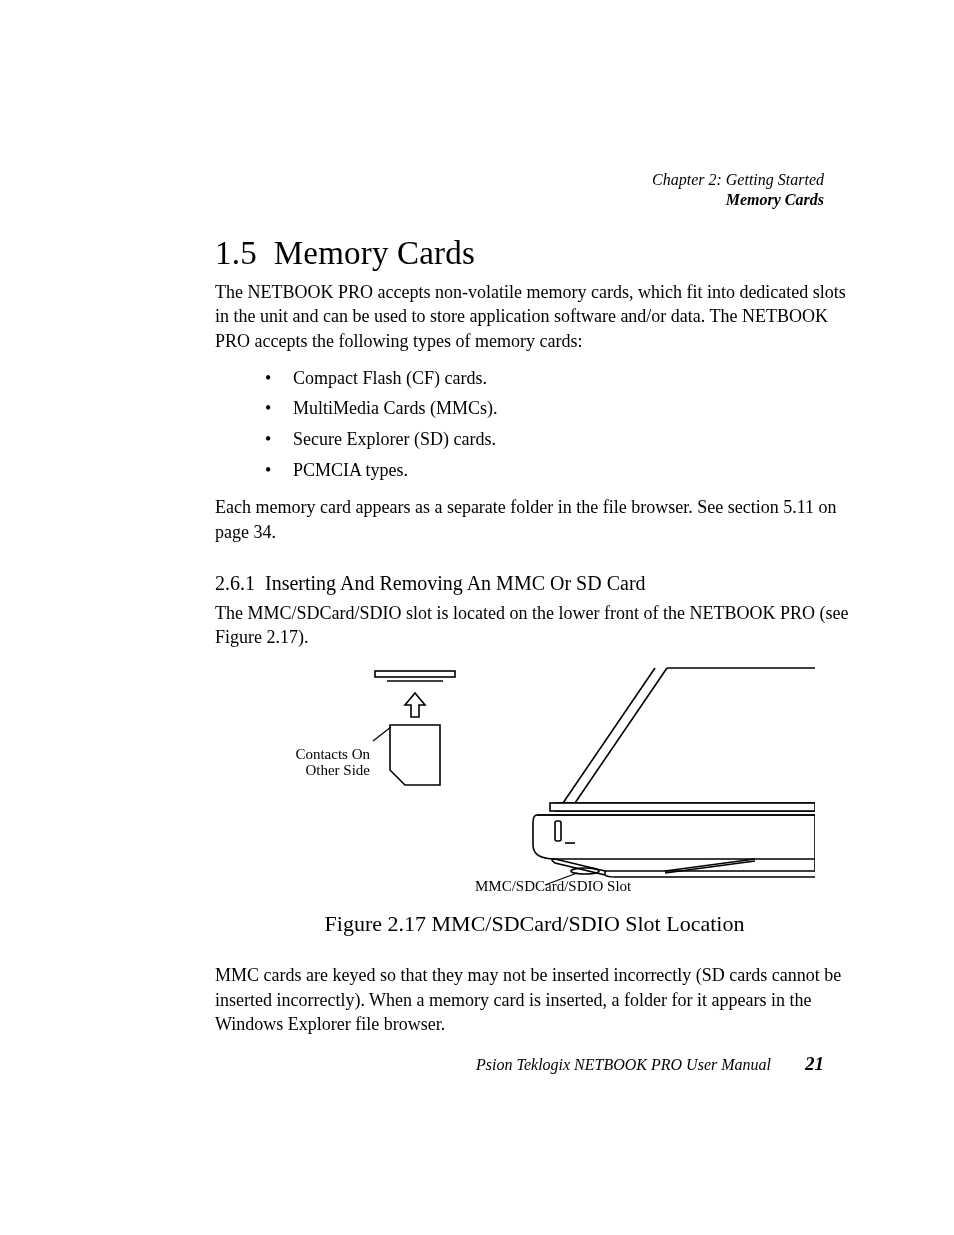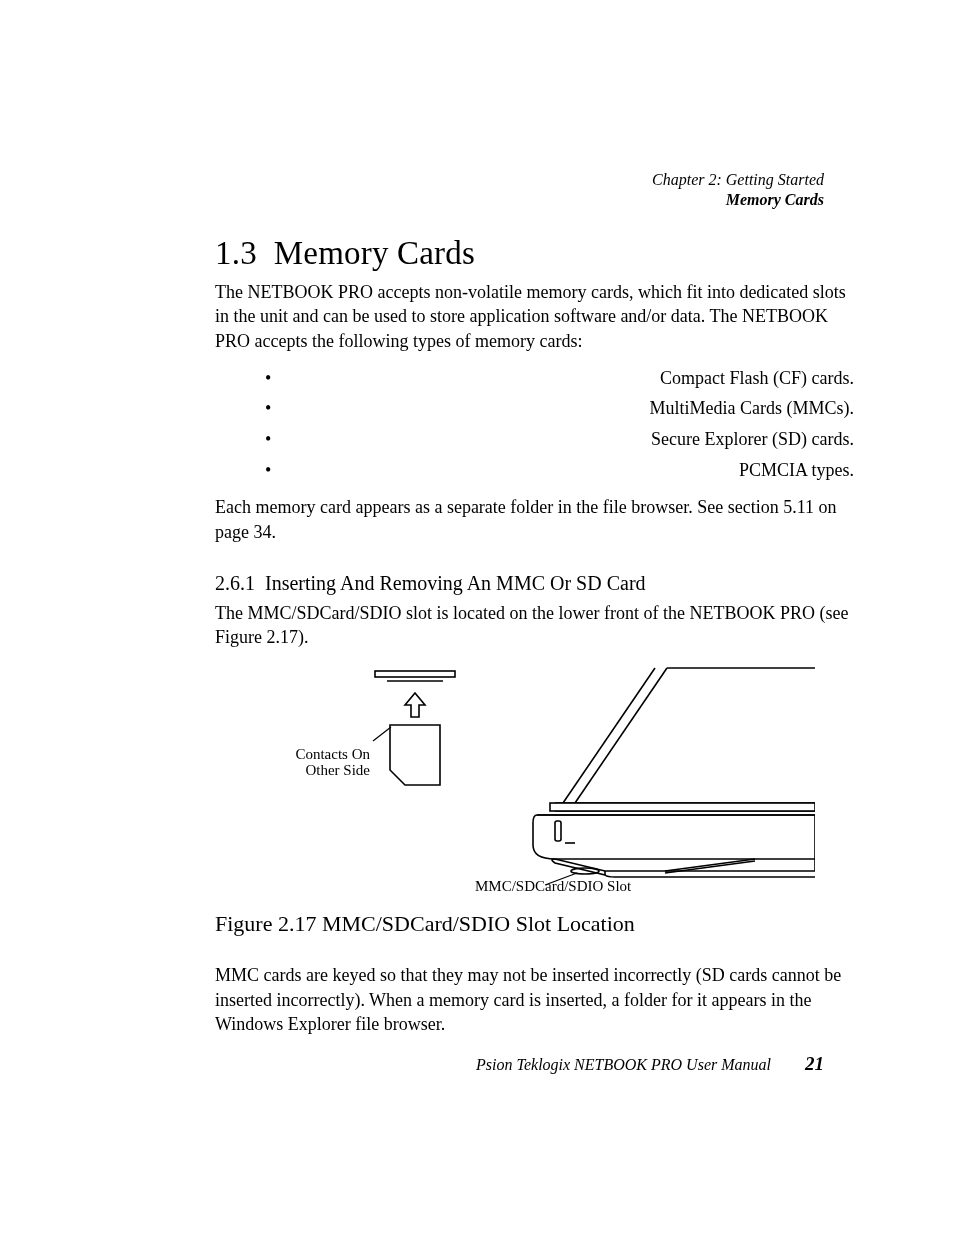--- a/index.html
+++ b/index.html
@@ -44,37 +44,36 @@
   }
   p.body {
     font-size: 18px;
     line-height: 1.35;
     margin: 4px 0 10px 0;
   }
   ul.cards {
     margin: 6px 0 10px 50px;
     padding: 0;
     list-style: none;
-    text-align: right;
   }
   ul.cards li {
     font-size: 18px;
     line-height: 1.7;
     position: relative;
     padding-left: 28px;
   }
   ul.cards li::before {
     content: "•";
     position: absolute;
     left: 0;
     top: 0;
   }
   .figwrap {
     margin: 14px 0 8px 0;
-    text-align: left;
+    text-align: center;
   }
   .fig-svg {
     display: block;
     margin: 0 auto;
   }
   .figcap {
     font-family: Georgia, "Times New Roman", serif;
     font-size: 22px;
     margin-top: 18px;
   }
@@ -96,21 +95,21 @@
 <body>
 
 <div class="page">
 
   <div class="hdr">
     <div>Chapter 2:  Getting Started</div>
     <div class="line2">Memory Cards</div>
   </div>
 
   <h1 class="h1">
-    <span>1.3</span>&nbsp;&nbsp;<span>Memory Cards</span>
+    <span>1.5</span>&nbsp;&nbsp;<span>Memory Cards</span>
   </h1>
 
   <p class="body">The NETBOOK PRO accepts non-volatile memory cards, which fit into dedicated slots in the unit and can be used to store application software and/or data. The NETBOOK PRO accepts the following types of memory cards:</p>
 
   <ul class="cards">
     <li>Compact Flash (CF) cards.</li>
     <li>MultiMedia Cards (MMCs).</li>
     <li>Secure Explorer (SD) cards.</li>
     <li>PCMCIA types.</li>
   </ul>

